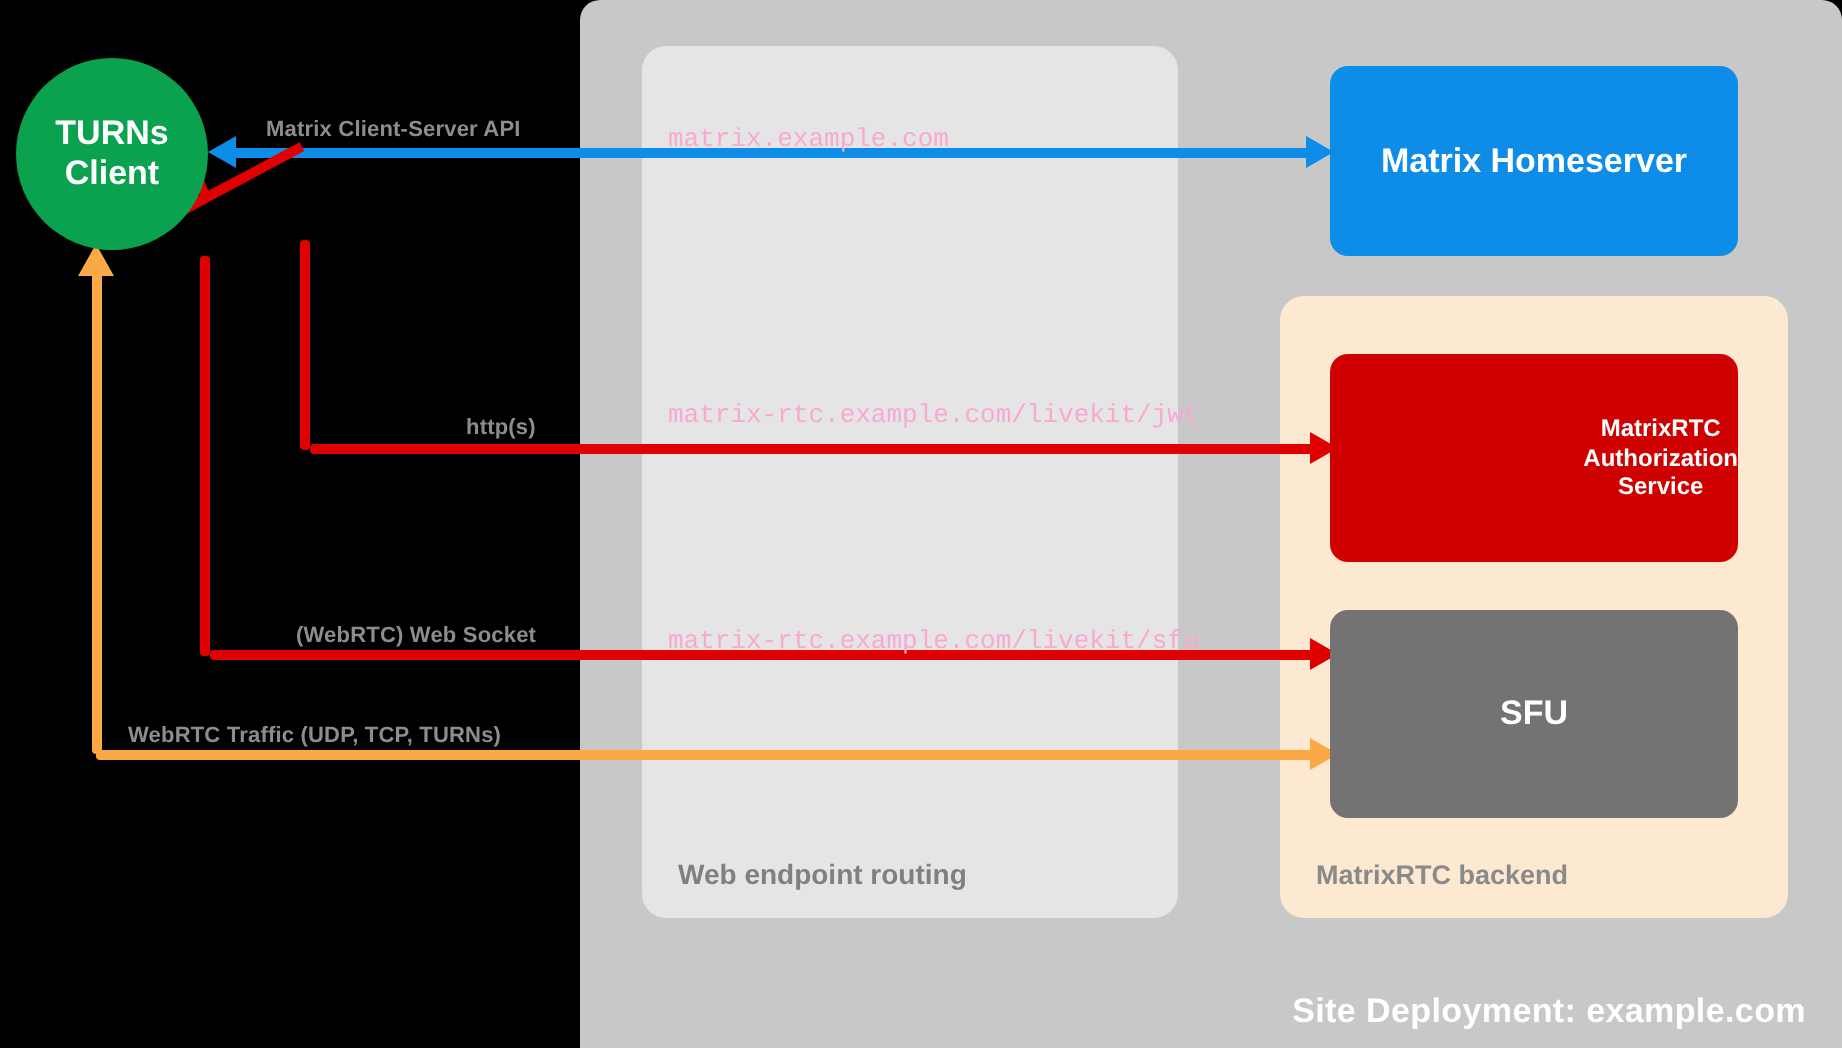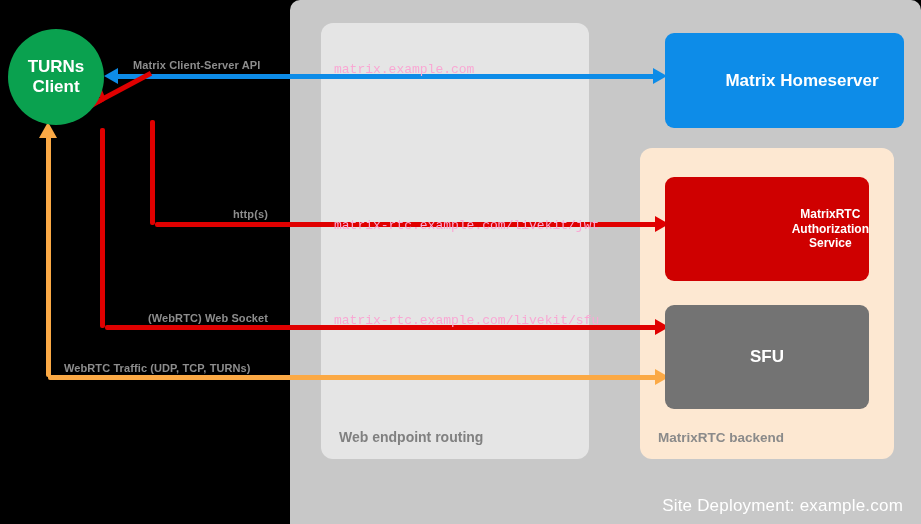--- a/index.html
+++ b/index.html
@@ -15,21 +15,21 @@
   
   #site-panel{
     left:290px;top:0px;width:631px;height:524px;
     background:#c8c8c8;
     border-radius:10px 10px 0 0;
   }
   #site-label{
     left:0;right:18px;bottom:8px;
     text-align:right;
     color:#ffffff;
-    font-size:17px;font-weight:normal;
+    font-size:17px;font-weight:bold;
     letter-spacing:.2px;
     margin-top:12px;
   }
   #web-panel{
     left:321px;top:23px;width:268px;height:436px;
     background:#e5e5e5;
     border-radius:12px;
   }
   #web-panel-label{
     left:18px;bottom:14px;
@@ -53,21 +53,21 @@
     text-align:center;
     color:#fff;font-size:17px;font-weight:bold;line-height:1.15;
   }
   .node-box{
     display:flex;align-items:center;justify-content:center;
     text-align:center;color:#fff;font-weight:bold;
     border-radius:9px;
   }
   #homeserver{
     left:665px;top:33px;width:204px;height:95px;
-    background:#0d8ce8;font-size:17px;padding-left:35px;
+    background:#0d8ce8;font-size:17px;
   }
   #auth-service{
     left:665px;top:177px;width:204px;height:104px;
     background:#cf0000;font-size:12px;line-height:1.24;justify-content:flex-end;
   }
   #sfu{
     left:665px;top:305px;width:204px;height:104px;
     background:#737373;font-size:17px;
   }
 
@@ -170,21 +170,21 @@
   #label-ws{left:148px;top:312px;}
   #label-webrtc{left:64px;top:362px;}
 
   .endpoint-label{
     color:#f9a8d4;
     font-family:"Liberation Mono", monospace;
     font-size:13px;
     white-space:nowrap;
   }
   #ep-matrix{left:334px;top:62px;}
-  #ep-jwt{left:334px;top:218px;}
+  #ep-jwt{left:334px;top:200px;}
   #ep-sfu{left:334px;top:313px;}
 </style>
 </head>
 <body>
 
 <div id="stage">
 
   <div class="abs" id="site-panel"></div>
 
   <div class="abs" id="web-panel">

